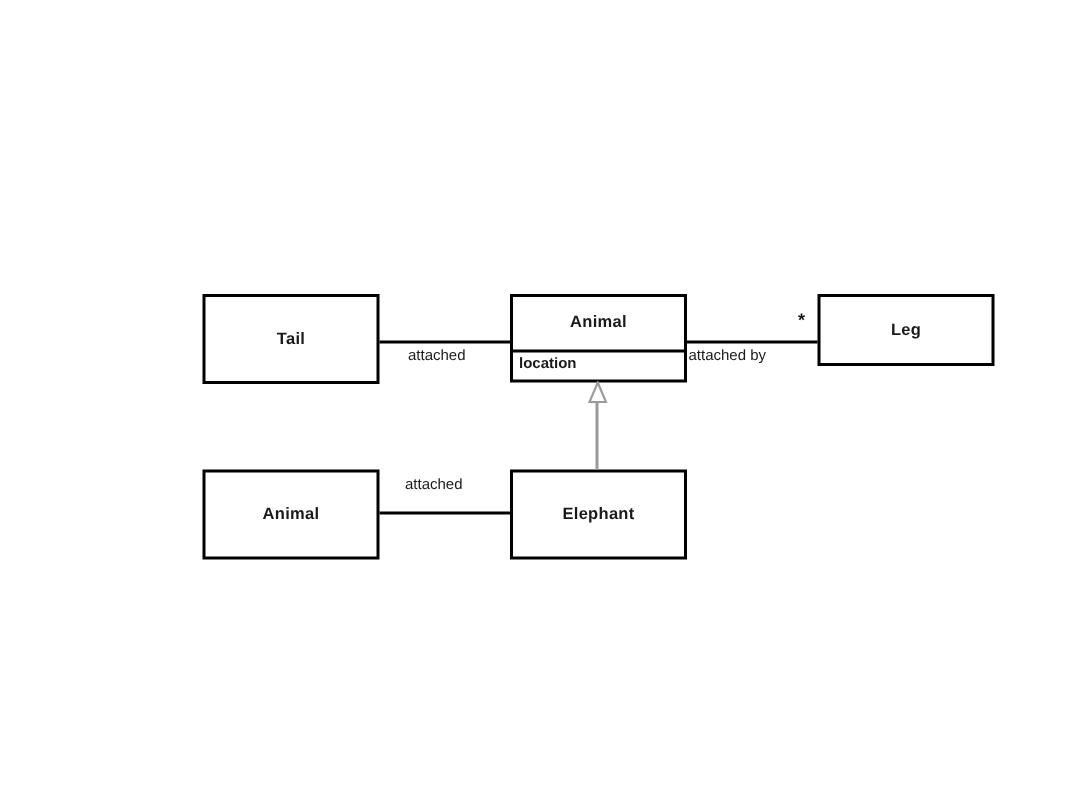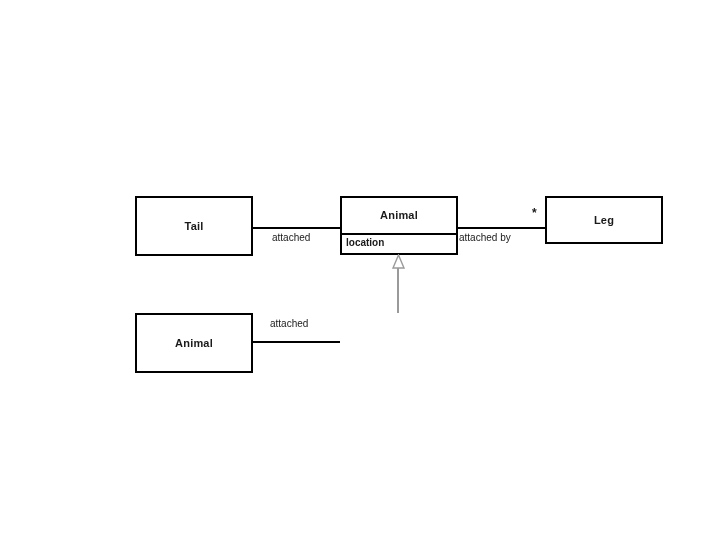--- a/index.html
+++ b/index.html
@@ -108,20 +108,23 @@
   </div>
 
   <div class="uml-box plain" style="left:545px; top:196px; width:118px; height:48px;">
     <div class="title">Leg</div>
   </div>
 
   <div class="uml-box plain" style="left:135px; top:313px; width:118px; height:60px;">
     <div class="title">Animal</div>
   </div>
 
+  <div class="uml-box plain" style="left:340px; top:313px; width:118px; height:60px;">
+    <div class="title">Elephant</div>
+  </div>
 
   <div class="assoc-line" style="left:253px; top:227px; width:87px;"></div>
   <div class="assoc-label" style="left:272px; top:232px;">attached</div>
 
   <div class="assoc-line" style="left:458px; top:227px; width:87px;"></div>
   <div class="assoc-label" style="left:459px; top:232px;">attached by</div>
   <div class="multiplicity" style="left:532px; top:207px;">*</div>
 
   <div class="assoc-line" style="left:253px; top:341px; width:87px;"></div>
   <div class="assoc-label" style="left:270px; top:318px;">attached</div>

